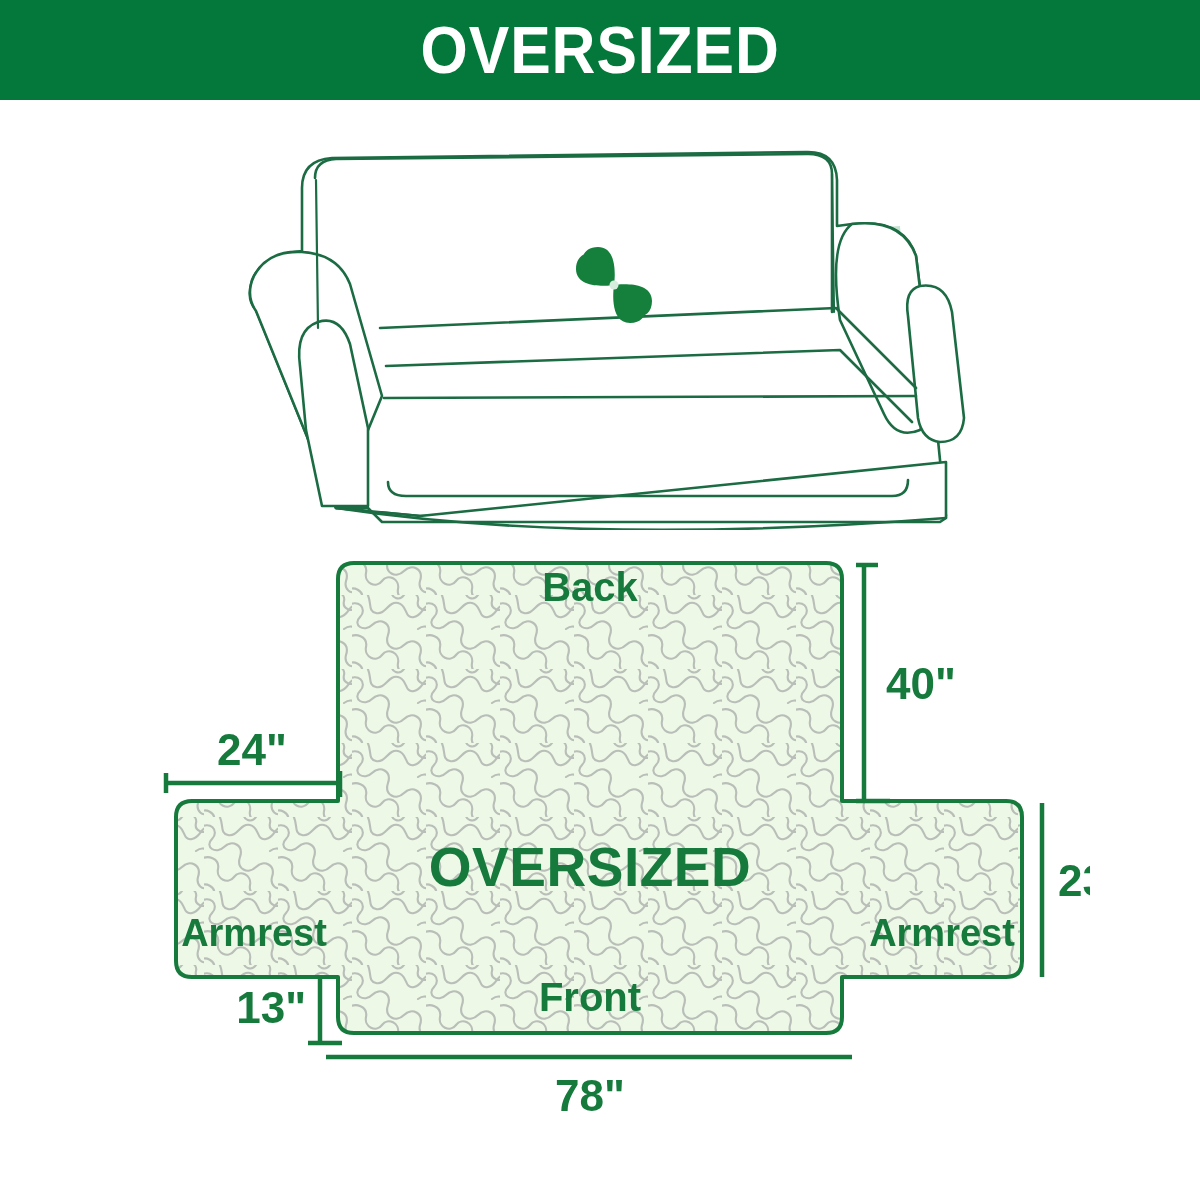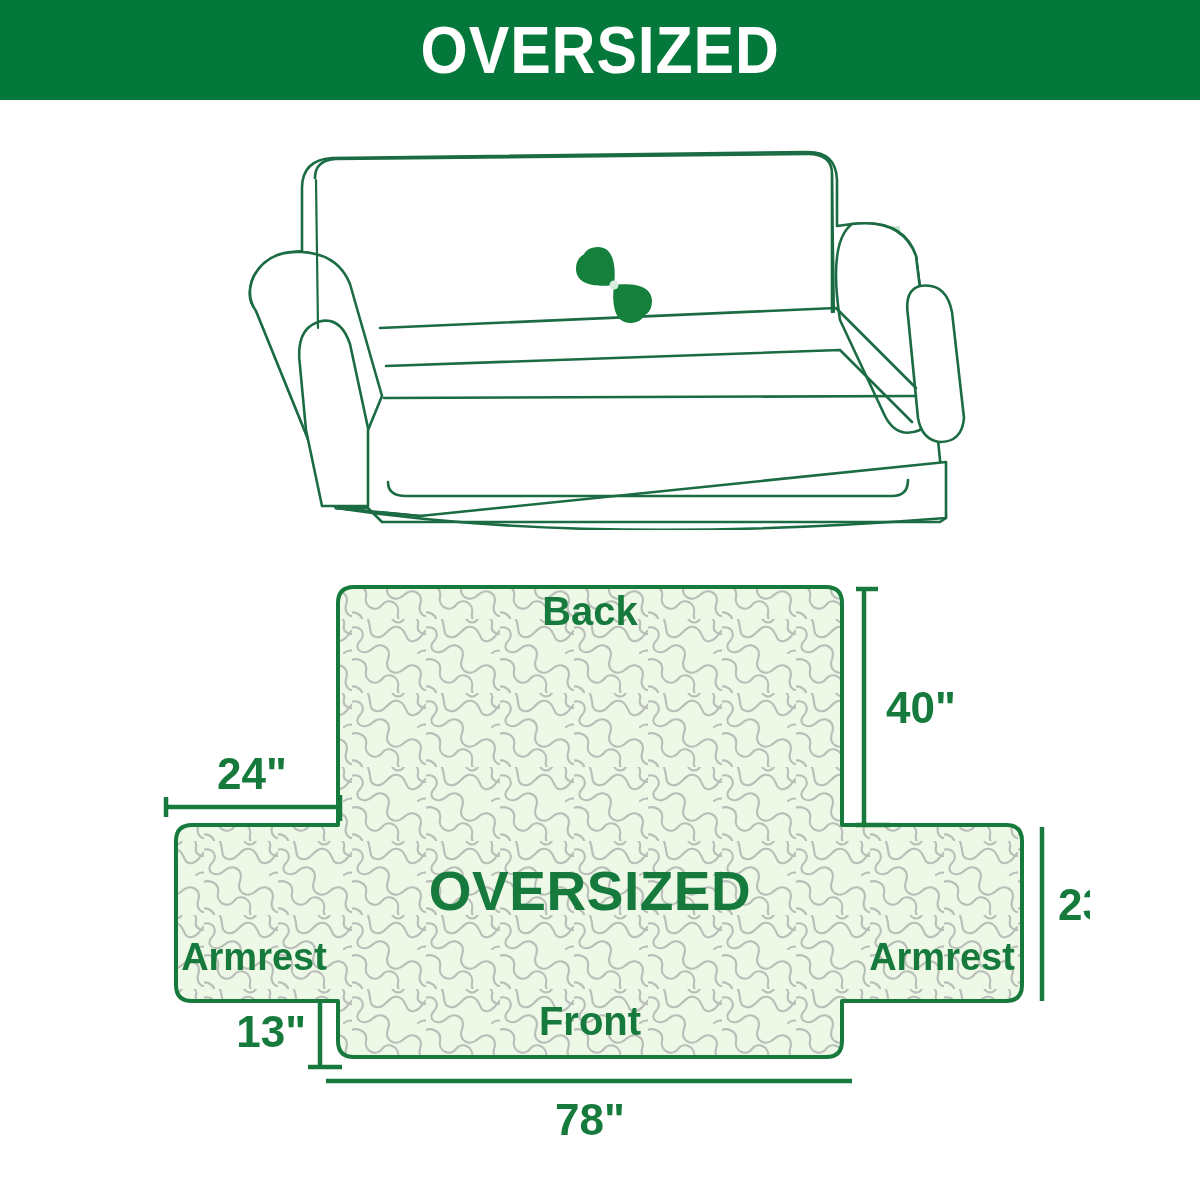--- a/index.html
+++ b/index.html
@@ -43,21 +43,21 @@
     left: 240px;
     top: 130px;
     width: 740px;
     height: 400px;
   }
 
   
   #pattern-diagram {
     position: absolute;
     left: 130px;
-    top: 545px;
+    top: 521px;
     width: 960px;
     height: 620px;
   }
 </style>
 </head>
 <body>
 
 <div id="header-banner">
   <div id="header-title">OVERSIZED</div>
 </div>

